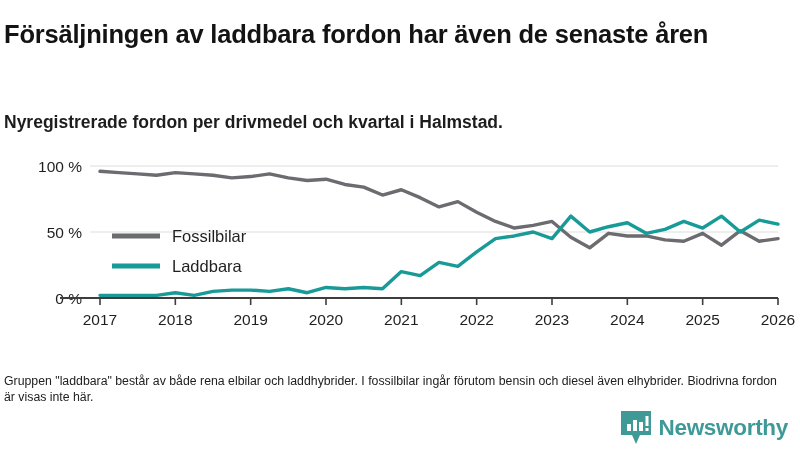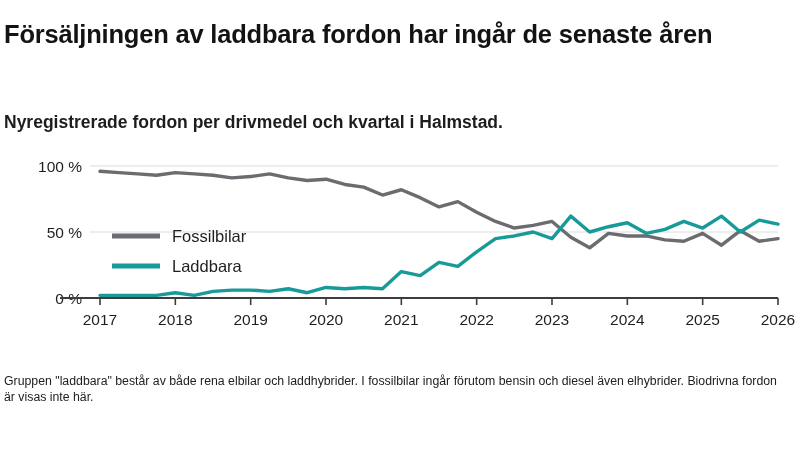--- a/index.html
+++ b/index.html
@@ -73,21 +73,21 @@
     letter-spacing: -0.3px;
     line-height: 1;
   }
   .lg-mark { display: block; }
 </style>
 </head>
 <body>
 
 <div class="page">
 
-  <h1 id="chart-title">Försäljningen av laddbara fordon har ingår de senaste åren</h1>
+  <h1 id="chart-title">Försäljningen av laddbara fordon har även de senaste åren</h1>
 
   <div id="chart-subtitle">Nyregistrerade fordon per drivmedel och kvartal i Halmstad.</div>
 
   <div id="plot-wrap">
     <svg id="plot-svg" width="800" height="185" viewBox="0 0 800 185">
         <line x1="90" x2="778" y1="82" y2="82" stroke="#e8e8e8" stroke-width="1.6"></line>
         <line x1="90" x2="778" y1="16" y2="16" stroke="#e8e8e8" stroke-width="1.6"></line>
         <text x="82" y="154" text-anchor="end" font-family="&quot;Liberation Sans&quot;, sans-serif" font-size="15.5" fill="#1f1f1f">0 %</text>
         <text x="82" y="88" text-anchor="end" font-family="&quot;Liberation Sans&quot;, sans-serif" font-size="15.5" fill="#1f1f1f">50 %</text>
         <text x="82" y="22" text-anchor="end" font-family="&quot;Liberation Sans&quot;, sans-serif" font-size="15.5" fill="#1f1f1f">100 %</text>
@@ -116,14 +116,25 @@
         <polyline points="100.00,145.36 118.83,145.36 137.67,145.36 156.50,145.36 175.33,142.72 194.17,145.36 213.00,141.40 231.83,140.08 250.67,140.08 269.50,141.40 288.33,138.76 307.17,142.72 326.00,137.44 344.83,138.76 363.67,137.44 382.50,138.76 401.33,121.60 420.17,125.56 439.00,112.36 457.83,116.32 476.67,101.80 495.50,88.60 514.33,85.96 533.17,82.00 552.00,88.60 570.83,66.16 589.67,82.00 608.50,76.72 627.33,72.76 646.17,83.32 665.00,79.36 683.83,71.44 702.67,78.04 721.50,66.16 740.33,82.00 759.17,70.12 778.00,74.08" fill="none" stroke="#179a98" stroke-width="3.4" stroke-linejoin="round" stroke-linecap="round"></polyline>
         <line x1="112" x2="160" y1="86" y2="86" stroke="#6b6b70" stroke-width="5" stroke-linecap="butt"></line>
         <text x="172" y="92" font-family="&quot;Liberation Sans&quot;, sans-serif" font-size="16.5" fill="#1f1f1f">Fossilbilar</text>
         <line x1="112" x2="160" y1="116" y2="116" stroke="#179a98" stroke-width="5" stroke-linecap="butt"></line>
         <text x="172" y="122" font-family="&quot;Liberation Sans&quot;, sans-serif" font-size="16.5" fill="#1f1f1f">Laddbara</text>
       </svg>
   </div>
 
   <div id="footnote">Gruppen "laddbara" består av både rena elbilar och laddhybrider. I fossilbilar ingår förutom bensin och diesel även elhybrider. Biodrivna fordon är visas inte här.</div>
 
+  <div id="logo">
+    <svg class="lg-mark" width="30" height="34" viewBox="0 0 30 34">
+      <path d="M0 0 H30 V24 H19 L15 33 L11 24 H0 Z" fill="#3f9a97"></path>
+      <rect x="6" y="13" width="4" height="7" fill="#ffffff"></rect>
+      <rect x="12" y="9" width="4" height="11" fill="#ffffff"></rect>
+      <rect x="18" y="11" width="4" height="9" fill="#ffffff"></rect>
+      <rect x="24.5" y="5" width="3" height="10" fill="#ffffff"></rect>
+      <rect x="24.5" y="17" width="3" height="3" fill="#ffffff"></rect>
+    </svg>
+    <span id="logo-wordmark">Newsworthy</span>
+  </div>
 
 </div>
 
 </body></html>

